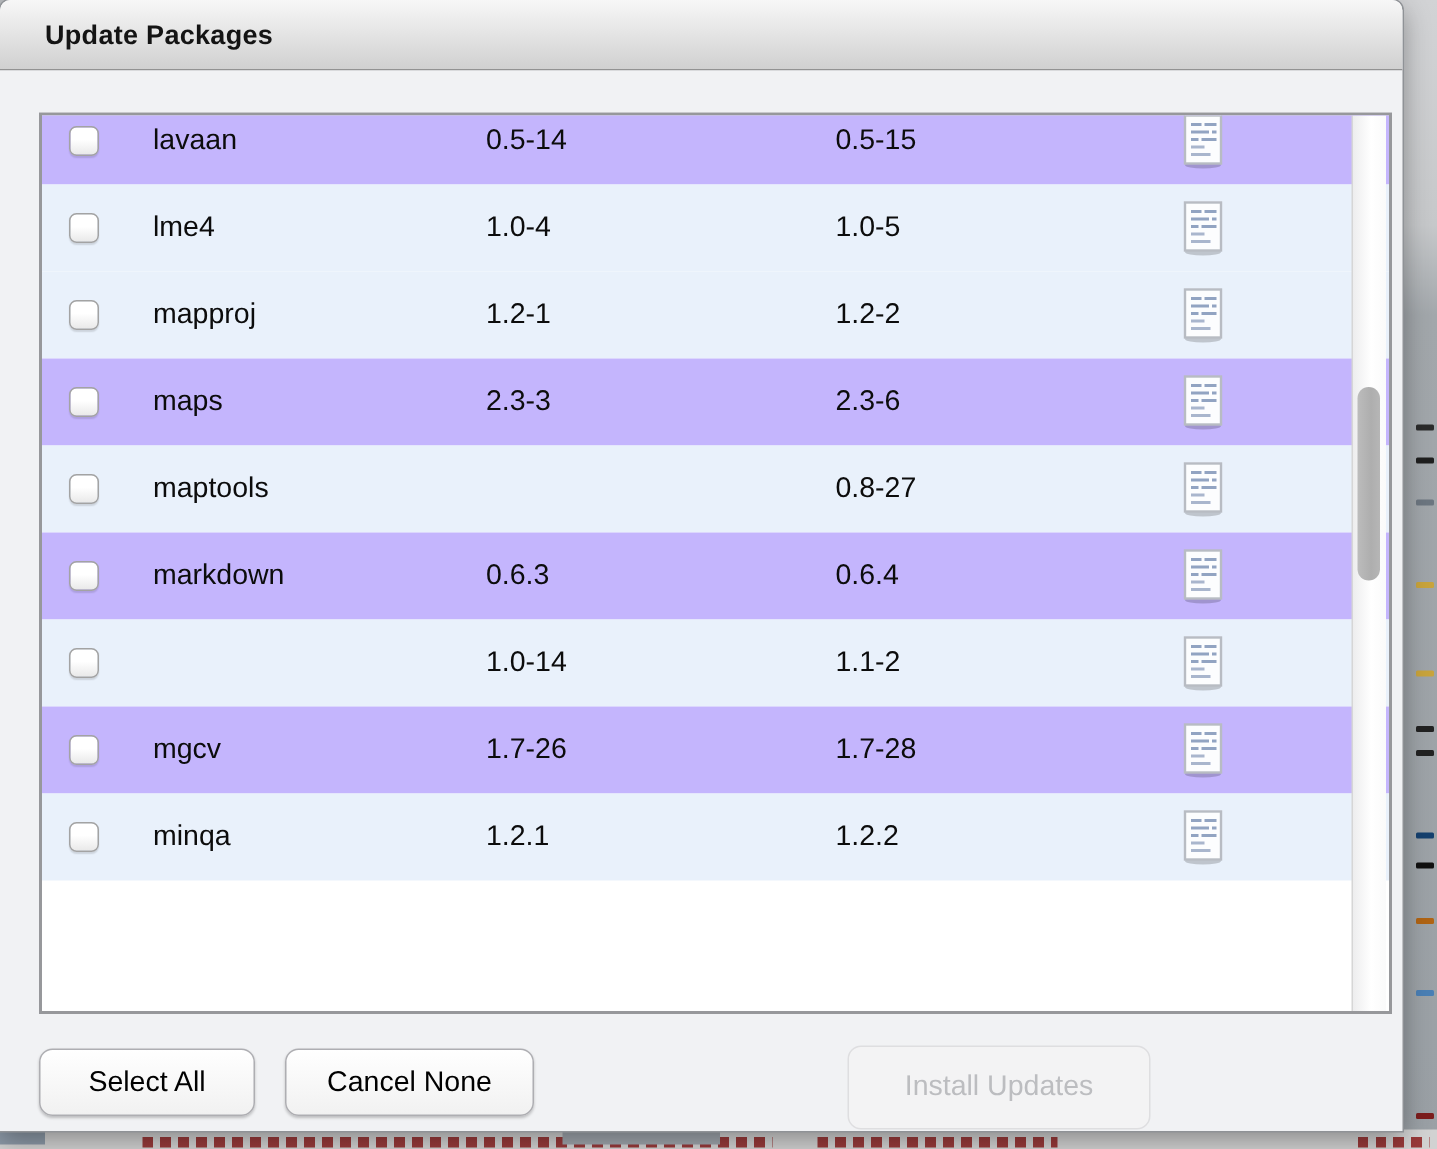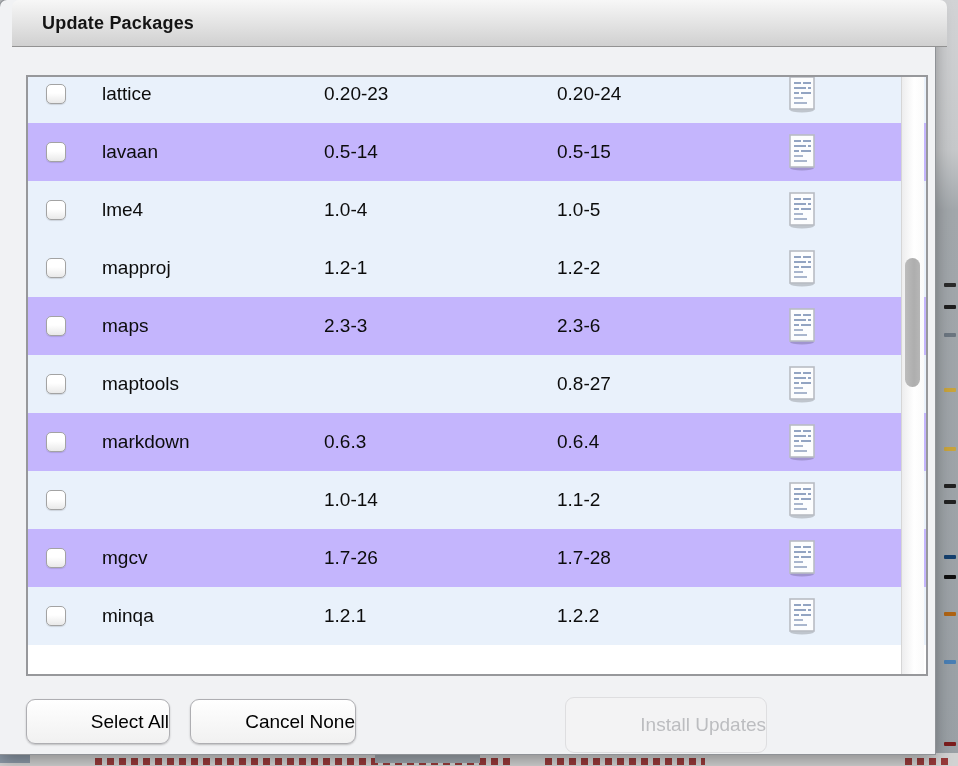--- a/index.html
+++ b/index.html
@@ -13,21 +13,21 @@
   .bg-right .frag { position:absolute; right:2px; width:12px; height:4px; border-radius:1px; }
   .bg-bottom { position:absolute; left:0; bottom:0; width:958px; height:13px; background:#d2d2d2; }
   .bg-bottom .smudge { position:absolute; bottom:1px; height:7px;
     background:repeating-linear-gradient(90deg,#8e1f1f 0 7px,rgba(0,0,0,0) 7px 12px); opacity:.85; }
   .bg-bottom .block { position:absolute; bottom:3px; height:9px; background:#8d9aa8; }
 
   
   .dialog { position:absolute; left:0; top:0; width:935px; height:754px;
     background:#f1f2f4; border-radius:7px 7px 0 0;
     box-shadow:0 0 0 1px #8f9296, 0 6px 18px rgba(0,0,0,.35); }
-  .titlebar { position:absolute; left:12px; top:0; width:100%; height:47px;
+  .titlebar { position:absolute; left:0; top:0; width:100%; height:47px;
     background:linear-gradient(#f7f7f7,#e2e2e2 55%,#d0d0d0);
     border-bottom:1px solid #929292; border-radius:7px 7px 0 0; }
   .title { position:absolute; left:30px; top:0; line-height:47px;
     font-size:18px; font-weight:bold; color:#141414; letter-spacing:.2px; }
 
   
   .list-frame { position:absolute; left:26px; top:75px; width:902px; height:601px;
     background:#ffffff; border:2px solid #97989b; overflow:hidden; }
   .rows { position:relative; margin-top:-12px; }
   .row { position:relative; height:58px; background:#c4b5fd; }
@@ -46,21 +46,21 @@
   .sb-track { position:absolute; top:0; right:2px; width:23px; height:597px;
     background:linear-gradient(90deg,#ededee,#ffffff 55%,#fafafa);
     border-left:1px solid #d6d6d6; }
   .sb-thumb { position:absolute; left:3px; top:181px; width:15px; height:129px;
     border-radius:8px; background:linear-gradient(90deg,#bcbcbc,#aeaeae 60%,#b6b6b6); }
 
   
   .btn { position:absolute; height:45px; border-radius:9px;
     border:1px solid #aeaeb2; background:linear-gradient(#ffffff,#f1f1f1);
     box-shadow:0 1px 2px rgba(0,0,0,.22);
-    font-family:inherit; font-size:19px; color:#000; cursor:pointer;text-align:right; }
+    font-family:inherit; font-size:19px; color:#000; cursor:pointer; }
   .btn-select-all  { left:26px;  top:699px; width:144px; }
   .btn-select-none { left:190px; top:699px; width:166px; }
   .btn-install     { left:565px; top:697px; width:202px; height:56px;
     color:#bcbdc0; border-color:#dedee0; background:#f3f3f4; box-shadow:none; cursor:default; }
   .btn-cancel      { left:785px; top:697px; width:143px; height:47px; }
 </style>
 </head>
 <body>
 
 <div class="screen">
@@ -89,40 +89,20 @@
 
   <div class="dialog">
 
     <div class="titlebar">
       <span class="title">Update Packages</span>
     </div>
 
     <div class="list-frame">
       <div class="rows">
 
-          <div class="row alt">
-            <i class="cb"></i>
-            <span class="col-name">lattice</span>
-            <span class="col-v1">0.20-23</span>
-            <span class="col-v2">0.20-24</span>
-            <span class="news">
-              <svg width="34" height="38" viewBox="0 0 34 38">
-                <ellipse cx="17" cy="34" rx="12" ry="2.4" fill="rgba(0,0,0,0.18)"></ellipse>
-                <rect x="5" y="1" width="24" height="32" fill="#fcfdfe" stroke="#b8bcc3" stroke-width="1.6"></rect>
-                <rect x="9" y="6" width="7" height="2" fill="#92a4c2"></rect>
-                <rect x="18" y="6" width="8" height="2" fill="#92a4c2"></rect>
-                <rect x="9" y="11" width="12" height="2" fill="#92a4c2"></rect>
-                <rect x="23" y="11" width="3" height="2" fill="#92a4c2"></rect>
-                <rect x="9" y="16" width="5" height="2" fill="#92a4c2"></rect>
-                <rect x="16" y="16" width="10" height="2" fill="#92a4c2"></rect>
-                <rect x="9" y="21" width="9" height="2" fill="#a9b6cd"></rect>
-                <rect x="9" y="26" width="13" height="2" fill="#a9b6cd"></rect>
-              </svg>
-            </span>
-          </div>
 
           <div class="row">
             <i class="cb"></i>
             <span class="col-name">lavaan</span>
             <span class="col-v1">0.5-14</span>
             <span class="col-v2">0.5-15</span>
             <span class="news">
               <svg width="34" height="38" viewBox="0 0 34 38">
                 <ellipse cx="17" cy="34" rx="12" ry="2.4" fill="rgba(0,0,0,0.18)"></ellipse>
                 <rect x="5" y="1" width="24" height="32" fill="#fcfdfe" stroke="#b8bcc3" stroke-width="1.6"></rect>

